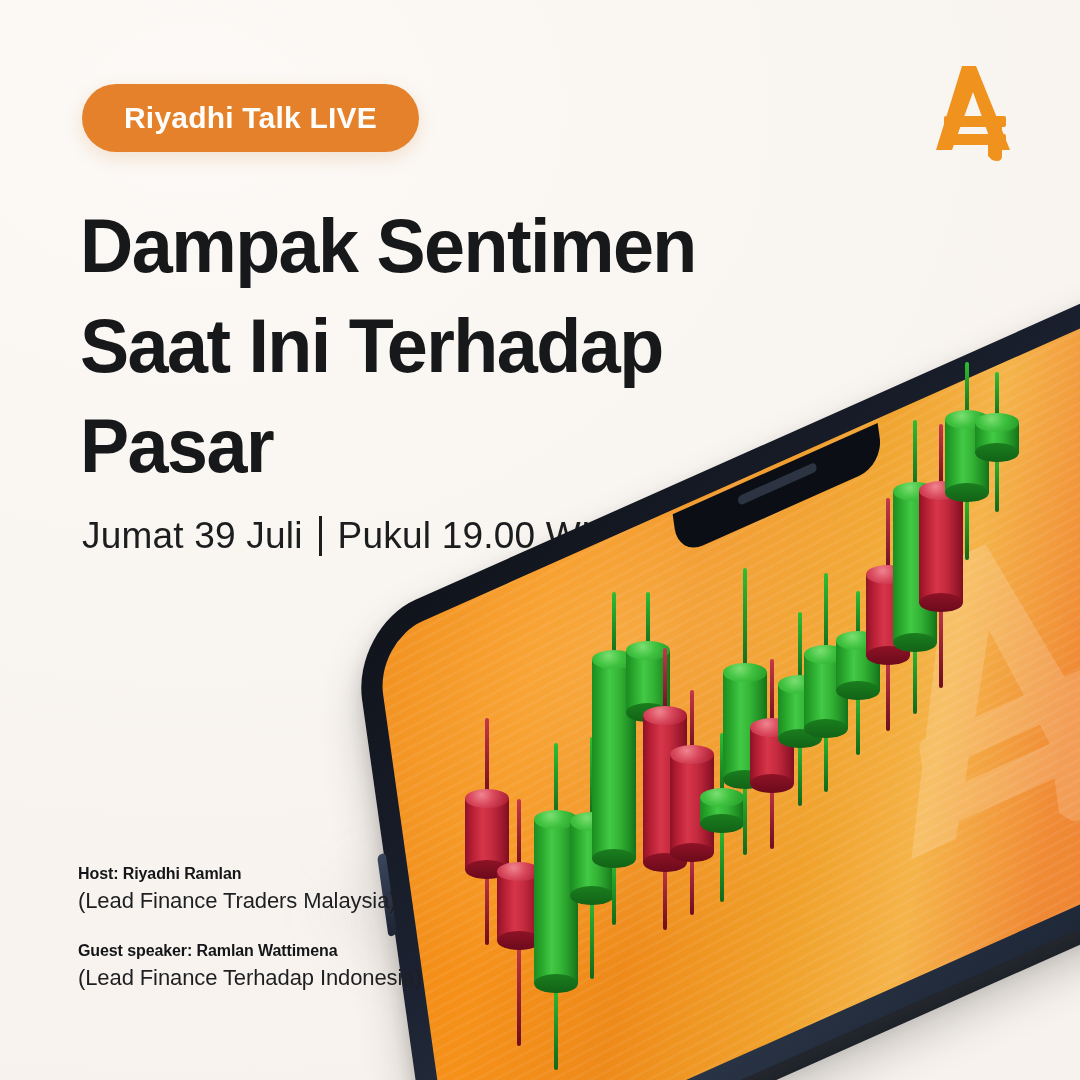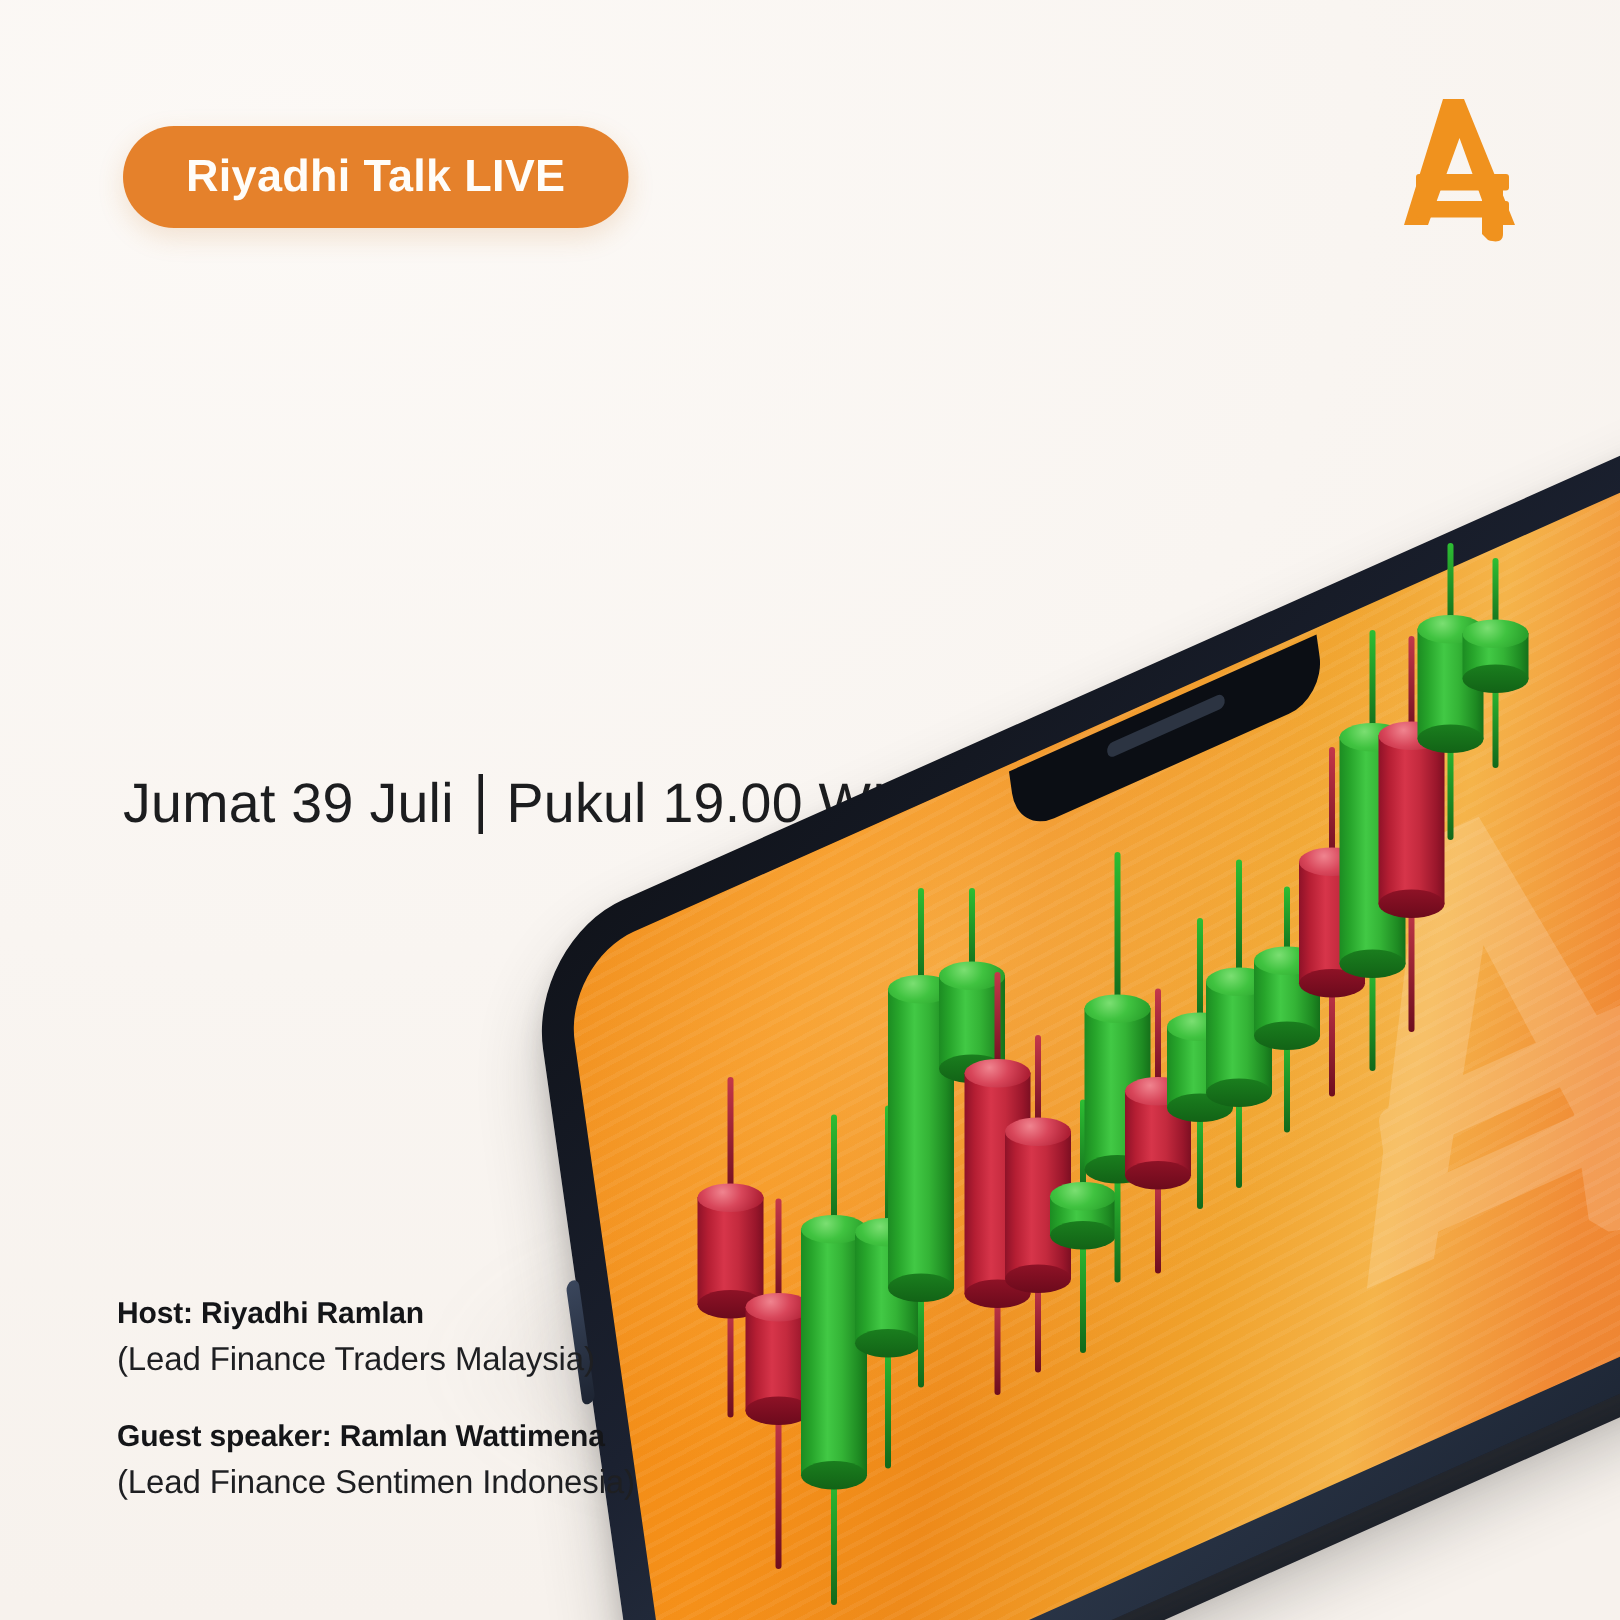--- a/index.html
+++ b/index.html
@@ -84,21 +84,21 @@
     display:inline-block;
     width:3px;height:40px;
     background:#1C1D1F;
     margin:0 16px;
   }
 
   
   .speakers{position:absolute;left:78px;top:865px;width:520px;z-index:40;}
   .sp-block{margin-bottom:28px;}
   .sp-name{
-    color:#141518;font-size:20px;font-weight:bold;
+    color:#141518;font-size:16px;font-weight:bold;
     letter-spacing:-.1px;margin-bottom:5px;white-space:nowrap;
   }
   .sp-role{
     color:#1E1F22;font-size:22px;font-weight:normal;
     letter-spacing:-.1px;white-space:nowrap;
   }
 
   
   .phone-stage{
     position:absolute;left:0;top:0;width:1080px;height:1080px;
@@ -246,20 +246,25 @@
     <svg viewBox="0 0 110 110" width="110" height="110" aria-hidden="true">
       <g fill="#F0921E">
         <path d="M44 8 L58 8 L92 92 L76 92 L55 34 L34 92 L18 92 Z"></path>
         <rect x="26" y="58" width="62" height="11" rx="2"></rect>
         <rect x="26" y="76" width="62" height="11" rx="2"></rect>
         <path d="M70 62 L84 62 L84 98 C84 103 80 104 74 102 L70 98 Z"></path>
       </g>
     </svg>
   </div>
 
+  <div class="headline">
+    <div class="headline-line">Dampak Sentimen</div>
+    <div class="headline-line">Saat Ini Terhadap</div>
+    <div class="headline-line">Pasar</div>
+  </div>
 
   <div class="dateline">
     <span>Jumat 39 Juli</span>
     <span class="sep"></span>
     <span>Pukul 19.00 WIB</span>
   </div>
 
   <div class="phone-stage">
     <div class="phone">
       <div class="phone-rail"></div>
@@ -459,17 +464,17 @@
       </div>
     </div>
 
   <div class="speakers">
     <div class="sp-block">
       <div class="sp-name">Host: Riyadhi Ramlan</div>
       <div class="sp-role">(Lead Finance Traders Malaysia)</div>
     </div>
     <div class="sp-block">
       <div class="sp-name">Guest speaker: Ramlan Wattimena</div>
-      <div class="sp-role">(Lead Finance Sentimen Indonesia)</div>
+      <div class="sp-role">(Lead Finance Terhadap Indonesia)</div>
     </div>
   </div>
 
 </div>
 
 </body></html>

